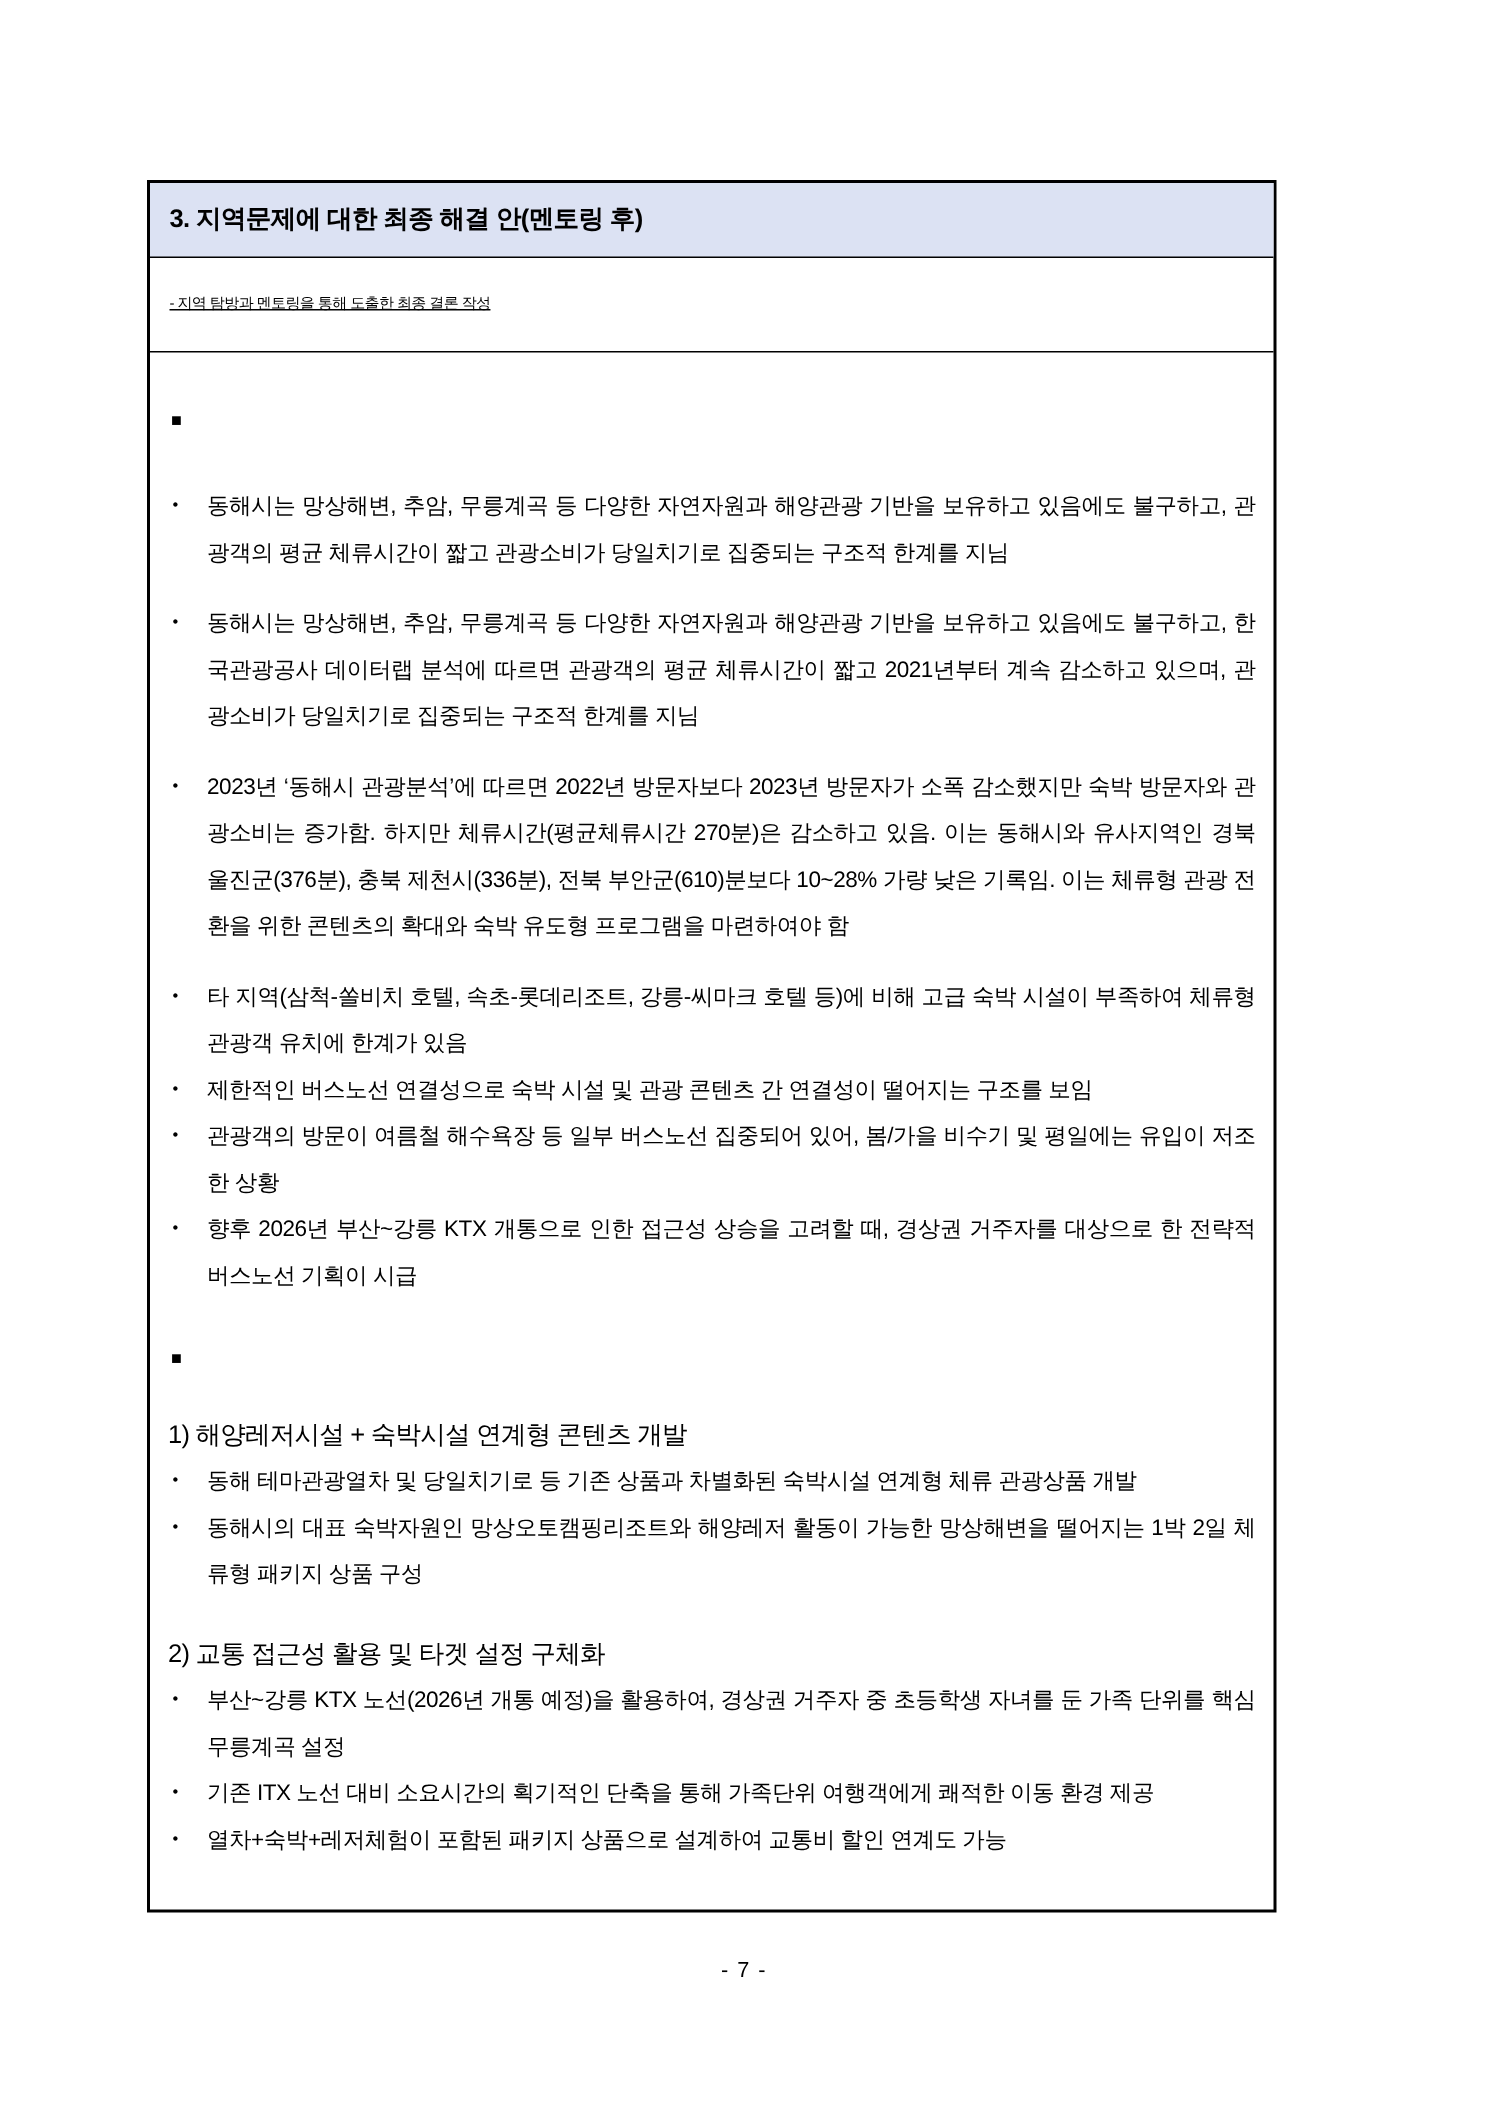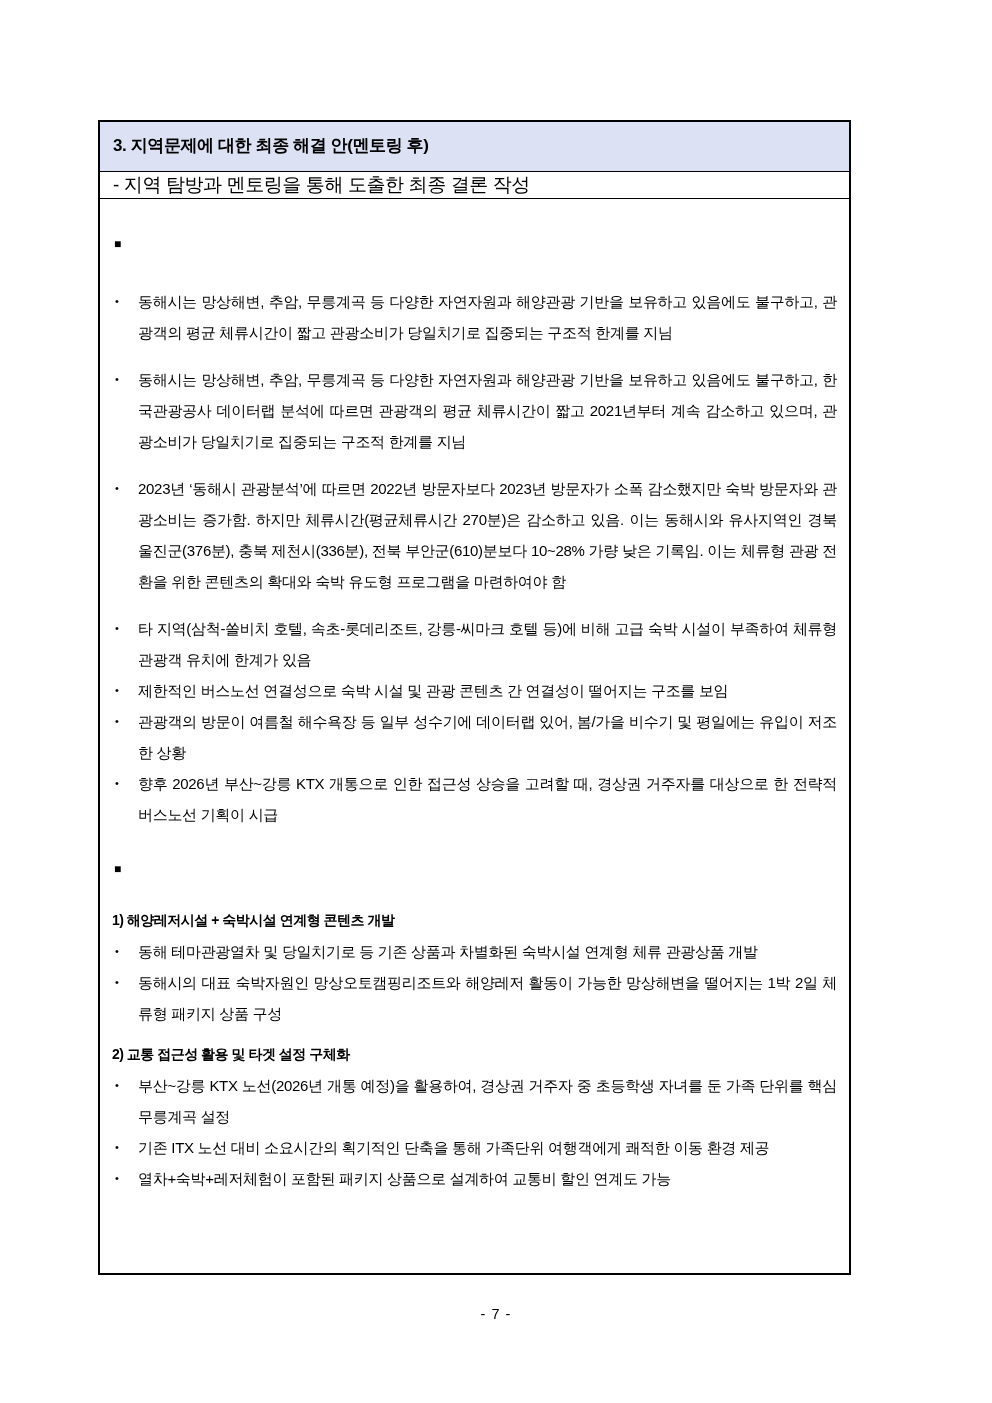--- a/index.html
+++ b/index.html
@@ -32,24 +32,25 @@
     background: var(--header-bg, #dce2f3);
     border-bottom: 1px solid #000000;
     padding: 12px 13px 13px 13px;
     font-size: 17px;
     font-weight: 700;
     letter-spacing: -0.4px;
     line-height: 24px;
   }
   .row-subheader {
     border-bottom: 1px solid #000000;
-    padding: 2px 13px;
-    font-size: 19px;
+    padding: 20px 13px;
+    font-size: 10px;
     letter-spacing: -0.4px;
     line-height: 22px;
+    text-decoration: underline;
   }
   .row-body {
     flex: 1;
     padding: 30px 12px 0 12px;
     font-size: 15px;
     letter-spacing: -0.3px;
     line-height: 31px;
     overflow: hidden;
   }
   .sec-heading {
@@ -76,26 +77,26 @@
     padding-left: 3px;
     font-size: 11px;
   }
   .bullet .tx {
     flex: 1;
     text-align: justify;
     word-break: break-all;
   }
   .bullet.sp { margin-bottom: 16px; }
   .sub-heading {
-    font-weight: 700;
-    font-size: 14px;
+    font-weight: 400;
+    font-size: 17px;
     line-height: 31px;
     letter-spacing: -0.5px;
   }
-  .sub-heading.gap-top { margin-top: 10px; }
+  .sub-heading.gap-top { margin-top: 22px; }
   .page-footer {
     position: absolute;
     left: 0;
     top: 1306px;
     width: 100%;
     text-align: center;
     font-size: 14.5px;
     letter-spacing: 1px;
   }
 </style>
@@ -135,21 +136,21 @@
       <div class="bullet">
         <span class="mk">•</span>
         <span class="tx">타 지역(삼척-쏠비치 호텔, 속초-롯데리조트, 강릉-씨마크 호텔 등)에 비해 고급 숙박 시설이 부족하여 체류형 관광객 유치에 한계가 있음</span>
       </div>
       <div class="bullet">
         <span class="mk">•</span>
         <span class="tx">제한적인 버스노선 연결성으로 숙박 시설 및 관광 콘텐츠 간 연결성이 떨어지는 구조를 보임</span>
       </div>
       <div class="bullet">
         <span class="mk">•</span>
-        <span class="tx">관광객의 방문이 여름철 해수욕장 등 일부 성수기에 데이터랩 있어, 봄/가을 비수기 및 평일에는 유입이 저조한 상황</span>
+        <span class="tx">관광객의 방문이 여름철 해수욕장 등 일부 버스노선 집중되어 있어, 봄/가을 비수기 및 평일에는 유입이 저조한 상황</span>
       </div>
       <div class="bullet">
         <span class="mk">•</span>
         <span class="tx">향후 2026년 부산~강릉 KTX 개통으로 인한 접근성 상승을 고려할 때, 경상권 거주자를 대상으로 한 전략적 버스노선 기획이 시급</span>
       </div>
 
       <div class="sec-heading second">
         <span class="mk">■</span>
       </div>
 

